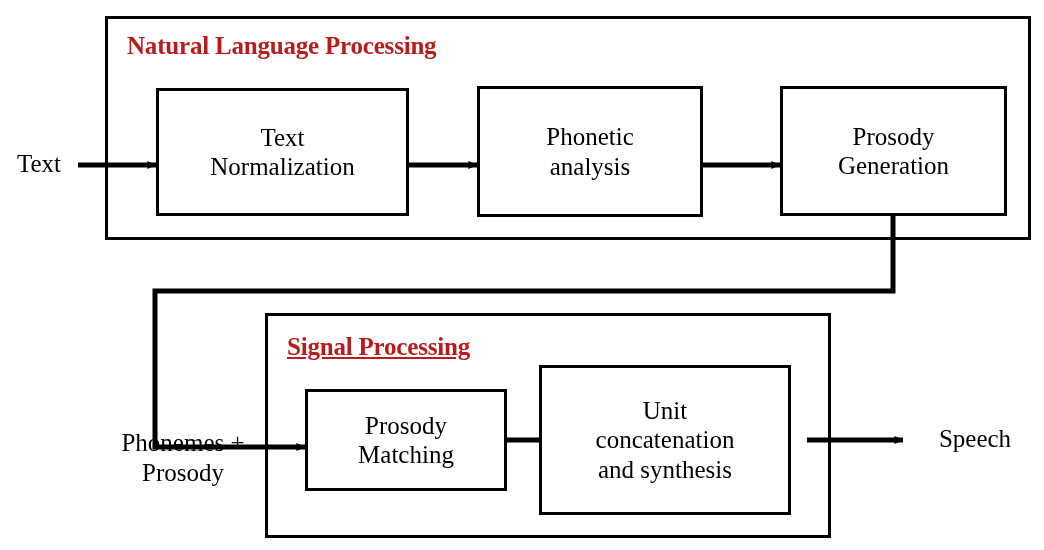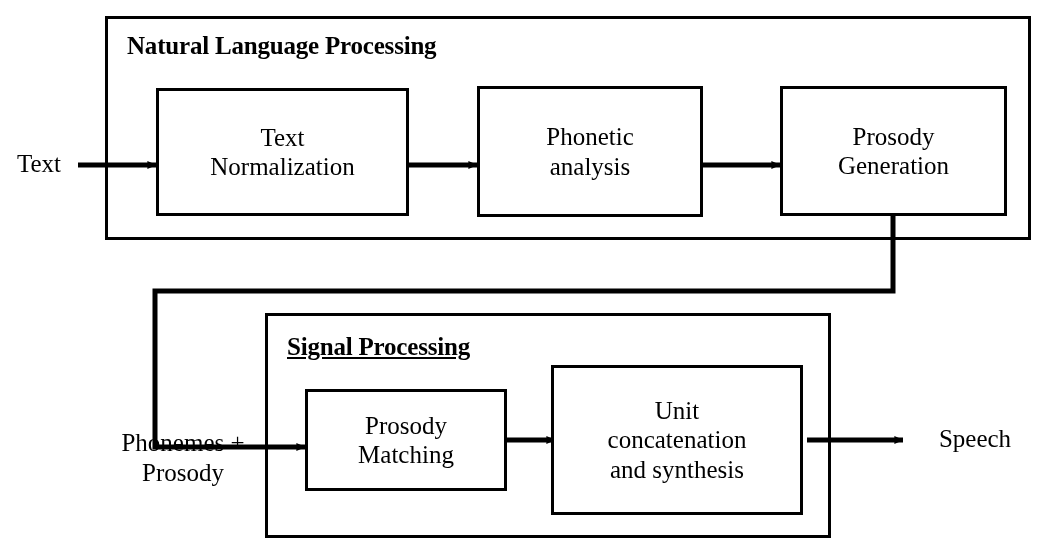--- a/index.html
+++ b/index.html
@@ -39,21 +39,21 @@
     text-align: center;
     line-height: 1.18;
     font-size: 25px;
     color: #000000;
     white-space: pre-line;
   }
   .group-title {
     position: absolute;
     font-weight: bold;
     font-size: 25px;
-    color: #000000;
+    color: #b91c1c;
     white-space: nowrap;
     letter-spacing: -0.2px;
   }
   .io-label {
     position: absolute;
     font-size: 25px;
     color: #000000;
     white-space: pre-line;
     text-align: center;
     line-height: 1.18;
@@ -95,21 +95,21 @@
 
   <div class="node-box" style="left:780px; top:86px; width:227px; height:130px;">Prosody
 Generation</div>
 
   <div class="group-box" style="left:265px; top:313px; width:566px; height:225px;"></div>
   <div class="group-title" style="left:287px; top:333px;text-decoration:underline;">Signal Processing</div>
 
   <div class="node-box" style="left:305px; top:389px; width:202px; height:102px;">Prosody
 Matching</div>
 
-  <div class="node-box" style="left:551px; top:365px; width:252px; height:150px;">Unit
+  <div class="node-box" style="left:539px; top:365px; width:252px; height:150px;">Unit
 concatenation
 and synthesis</div>
 
   <div class="io-label" style="left:8px; top:149px; width:62px;">Text</div>
 
   <div class="io-label" style="left:103px; top:428px; width:160px;">Phonemes +
 Prosody</div>
 
   <div class="io-label" style="left:910px; top:424px; width:130px; text-align:center;">Speech</div>
 

